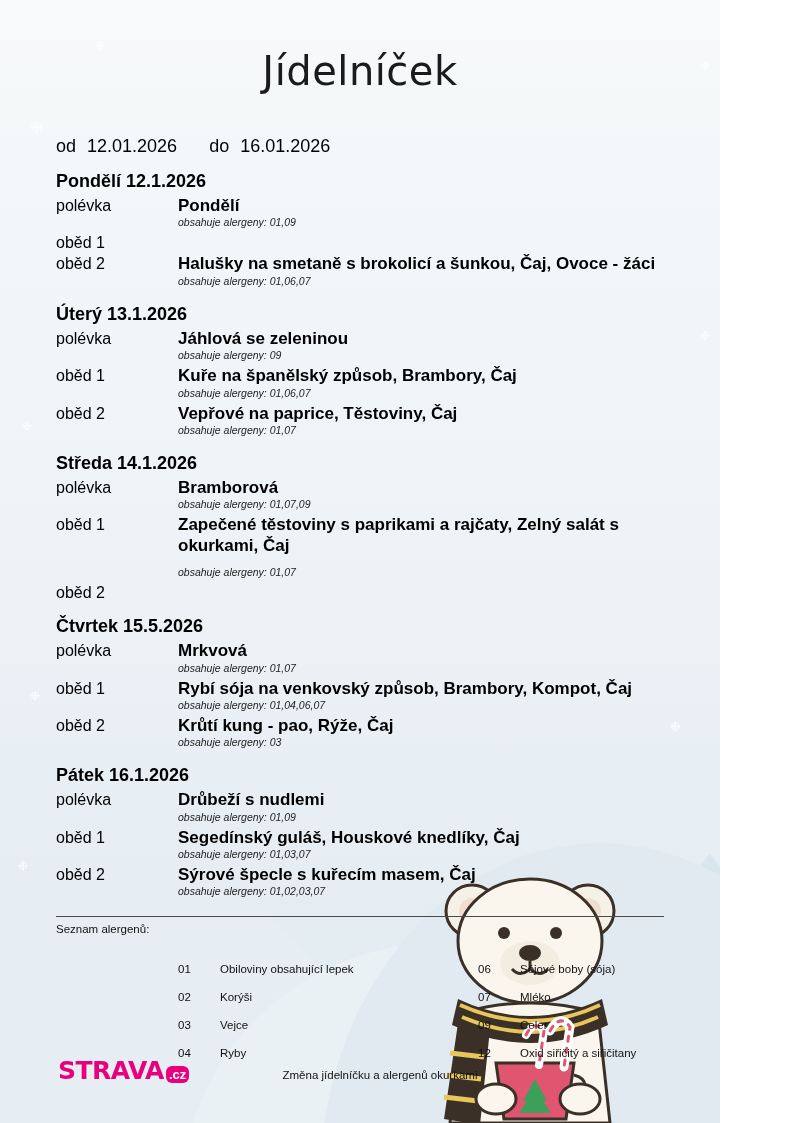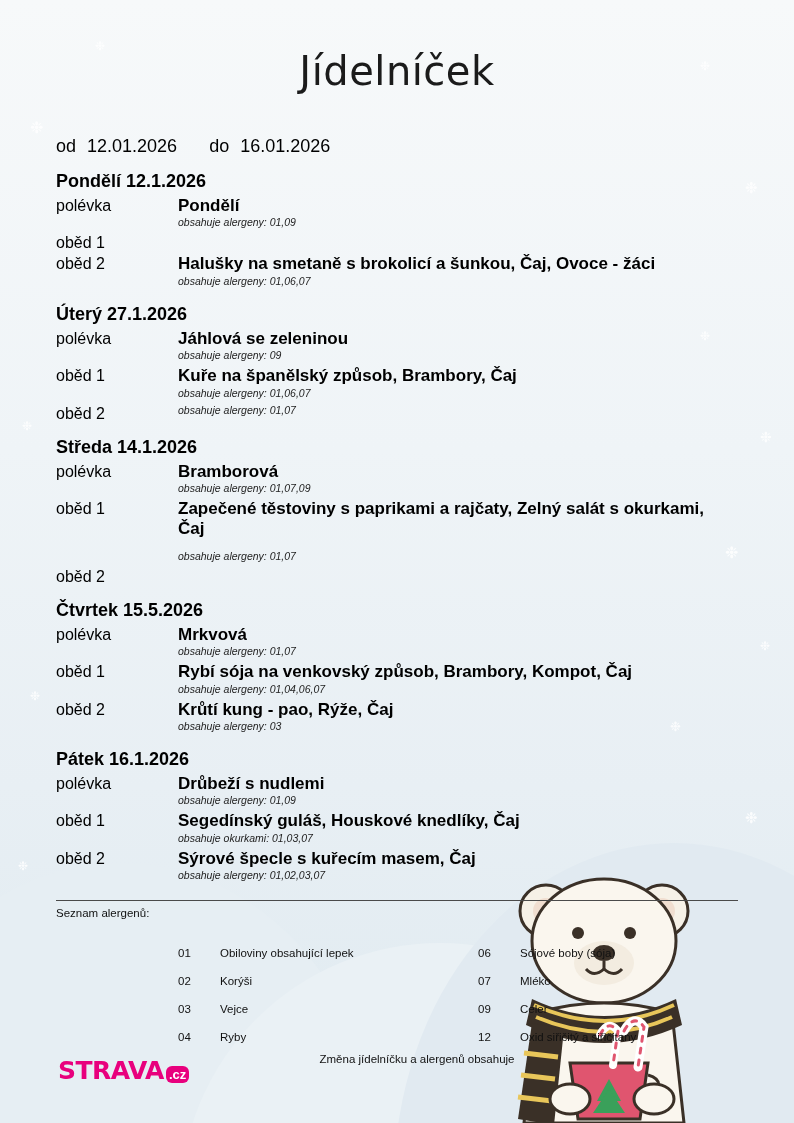--- a/index.html
+++ b/index.html
@@ -8,21 +8,21 @@
   }
   body {
     width: 794px;
     height: 1123px;
     font-family: "Liberation Sans", sans-serif;
     background: #ffffff;
     overflow: hidden;
   }
   .page {
     position: relative;
-    width: 794px;
+    width: 720px;
     height: 1123px;
     overflow: hidden;
     background: linear-gradient(180deg, #f3f6f8 0%, #eef3f6 45%, #e9f0f4 75%, #e4edf2 100%);
   }
   
   .bg-sky {
     position: absolute;
     left: 0; top: 0; right: 0; bottom: 0;
     background: linear-gradient(180deg,#f7f9fa 0%, #eff4f7 40%, #e8eff4 70%, #dfeaf0 100%);
   }
@@ -276,38 +276,39 @@
       <div class="row">
         <div class="row-label">oběd 2</div>
         <div class="row-body">
           <div class="meal">Halušky na smetaně s brokolicí a šunkou, Čaj, Ovoce - žáci</div>
           <div class="allerg">obsahuje alergeny: 01,06,07</div>
         </div>
       </div>
     </div>
 
     <div class="day">
-      <div class="day-name">Úterý 27.1.2026</div>
+      <div class="day-name">Úterý 13.1.2026</div>
       <div class="row">
         <div class="row-label">polévka</div>
         <div class="row-body">
           <div class="meal">Jáhlová se zeleninou</div>
           <div class="allerg">obsahuje alergeny: 09</div>
         </div>
       </div>
       <div class="row">
         <div class="row-label">oběd 1</div>
         <div class="row-body">
           <div class="meal">Kuře na španělský způsob, Brambory, Čaj</div>
           <div class="allerg">obsahuje alergeny: 01,06,07</div>
         </div>
       </div>
       <div class="row">
         <div class="row-label">oběd 2</div>
         <div class="row-body">
+          <div class="meal">Vepřové na paprice, Těstoviny, Čaj</div>
           <div class="allerg">obsahuje alergeny: 01,07</div>
         </div>
       </div>
     </div>
 
     <div class="day">
       <div class="day-name">Středa 14.1.2026</div>
       <div class="row">
         <div class="row-label">polévka</div>
         <div class="row-body">
@@ -358,21 +359,21 @@
         <div class="row-label">polévka</div>
         <div class="row-body">
           <div class="meal">Drůbeží s nudlemi</div>
           <div class="allerg">obsahuje alergeny: 01,09</div>
         </div>
       </div>
       <div class="row">
         <div class="row-label">oběd 1</div>
         <div class="row-body">
           <div class="meal">Segedínský guláš, Houskové knedlíky, Čaj</div>
-          <div class="allerg">obsahuje okurkami: 01,03,07</div>
+          <div class="allerg">obsahuje alergeny: 01,03,07</div>
         </div>
       </div>
       <div class="row">
         <div class="row-label">oběd 2</div>
         <div class="row-body">
           <div class="meal">Sýrové špecle s kuřecím masem, Čaj</div>
           <div class="allerg">obsahuje alergeny: 01,02,03,07</div>
         </div>
       </div>
     </div>
@@ -398,20 +399,20 @@
           <div class="legend-code">07</div>
           <div class="legend-text">Mléko</div>
           <div class="legend-code">09</div>
           <div class="legend-text">Celer</div>
           <div class="legend-code">12</div>
           <div class="legend-text">Oxid siřičitý a siřičitany</div>
         </div>
       </div>
     </div>
 
-    <div class="note">Změna jídelníčku a alergenů obsahuje</div>
+    <div class="note">Změna jídelníčku a alergenů okurkami</div>
   </div>
 
   <div class="logo">
     <span class="word">STRAVA</span>
     <span class="dotcz">.cz</span>
   </div>
 </div>
 
 </body></html>

